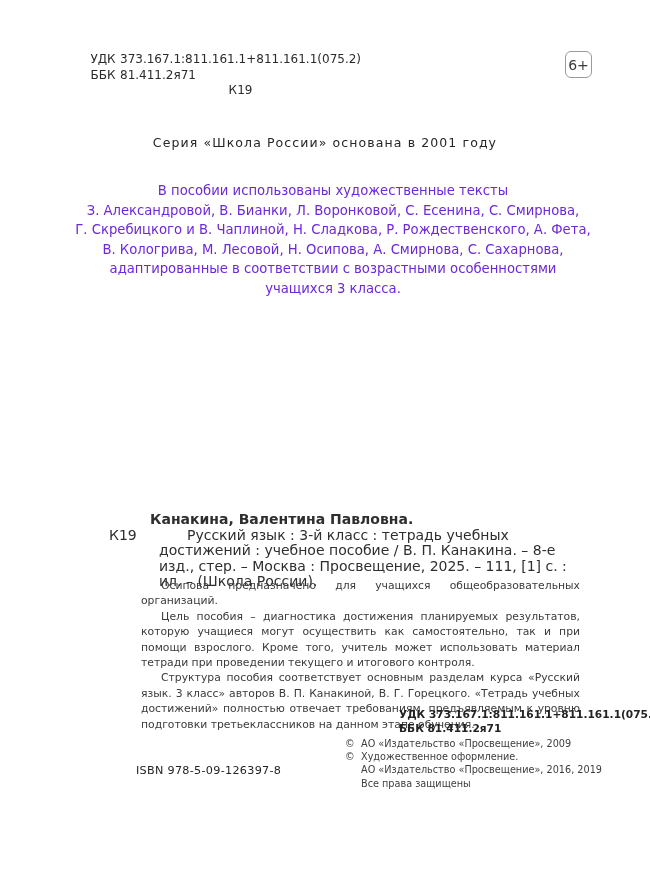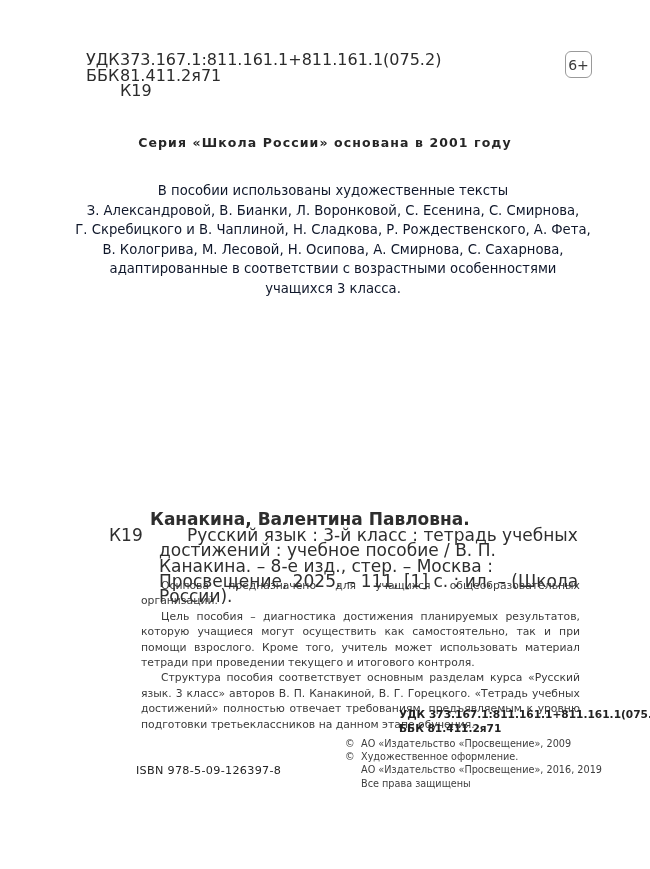--- a/index.html
+++ b/index.html
@@ -14,23 +14,24 @@
     font-family: "DejaVu Sans", "Liberation Sans", sans-serif;
     color: #2b2b2b;
     overflow: hidden;
   }
 
   
   .udk-block {
     position: absolute;
     left: 86px;
     top: 52px;
-    font-size: 16px;
+    font-size: 12px;
     line-height: 15.5px;
     white-space: nowrap;
+    text-align: center;
   }
   .udk-row { display: flex; }
   .udk-label {
     width: 34px;
     flex: 0 0 34px;
   }
   .udk-value { white-space: nowrap; }
   .udk-row-indent { padding-left: 34px; }
 
   
@@ -51,45 +52,45 @@
   }
 
   
   .series-line {
     position: absolute;
     left: 0;
     right: 0;
     top: 135px;
     text-align: center;
     font-size: 12.5px;
-    font-weight: bold;
+    font-weight: normal;
     letter-spacing: 1.1px;
     color: #262626;
   }
 
   
   .credits {
     position: absolute;
     left: 66px;
     right: 50px;
     top: 181px;
     text-align: center;
     font-size: 13.2px;
     line-height: 19.6px;
-    color: #0f172a;
+    color: #6d28d9;
   }
   .credits div { white-space: nowrap; }
 
   
   .biblio {
     position: absolute;
     left: 150px;
     width: 430px;
     top: 512px;
-    font-size: 17px;
+    font-size: 14px;
     line-height: 15.2px;
     color: #2e2e2e;
   }
   .biblio-author {
     font-weight: bold;
     margin-bottom: 1px;
   }
   .biblio-body {
     position: relative;
   }

